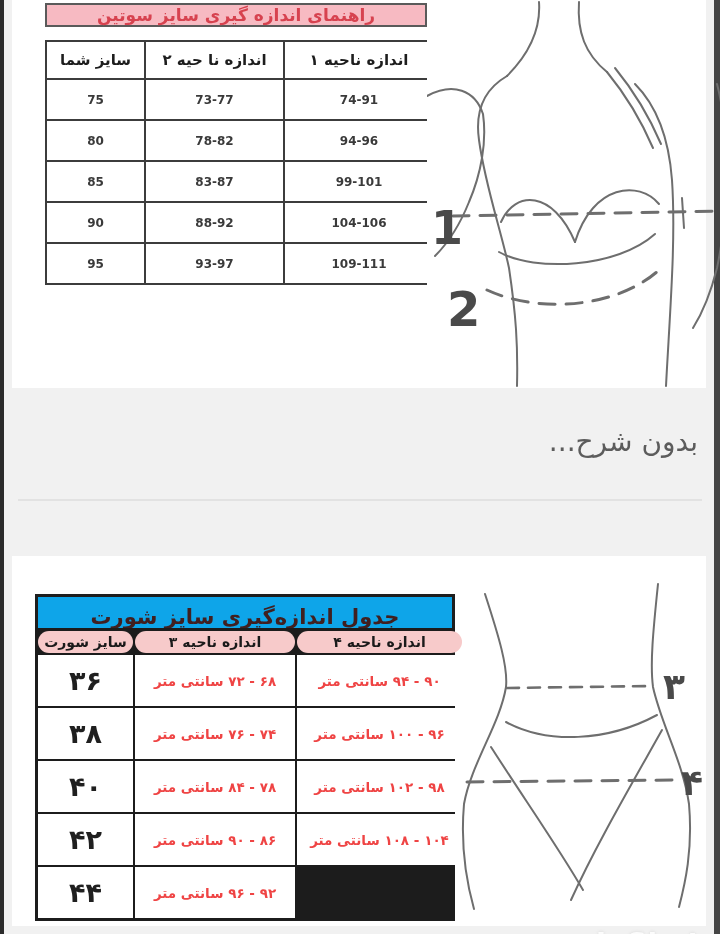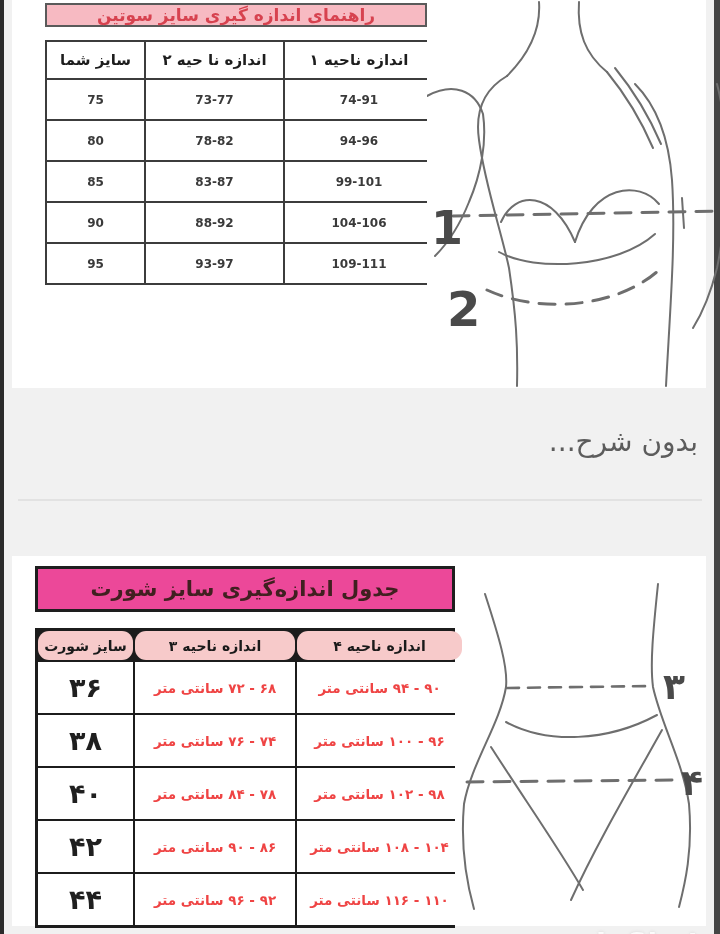--- a/index.html
+++ b/index.html
@@ -27,28 +27,28 @@
   
   .fig1{position:absolute;left:415px;top:0;width:305px;height:388px;}
 
   
   .caption{position:absolute;top:425px;right:22px;direction:rtl;
     font-size:28px;color:#5c5c5c;}
 
   .divider{position:absolute;top:499px;left:18px;right:18px;height:2px;background:#e2e2e2;}
 
   
-  .t2-title{position:absolute;left:35px;top:566px;width:420px;height:46px;
-    background:#ec4899;border:3px solid #1e1e1e;box-sizing:border-box;
+  .t2-title{position:absolute;left:35px;top:594px;width:420px;height:46px;
+    background:#0ea5e9;border:3px solid #1e1e1e;box-sizing:border-box;
     color:#402020;font-weight:700;font-size:21px;display:flex;align-items:center;justify-content:center;}
   .t2{position:absolute;left:35px;top:628px;width:420px;
     display:grid;grid-template-columns:95px 160px 165px;
     border:3px solid #1c1c1c;box-sizing:border-box;background:#1c1c1c;grid-gap:2px;}
   .t2 .cell{background:#fff;display:flex;align-items:center;justify-content:center;font-weight:700;}
-  .t2 .hdr{height:29px;background:#f7caca;font-size:14px;color:#1a1a1a;border-radius:11px;}
+  .t2 .hdr{height:22px;background:#f7caca;font-size:14px;color:#1a1a1a;border-radius:11px;}
   .t2 .size{height:51px;font-size:27px;color:#1f1f1f;}
   .t2 .meas{height:51px;font-size:13.5px;color:#ef4444;}
 
   
   .fig2{position:absolute;left:455px;top:572px;width:265px;height:360px;}
 
   .watermark{position:absolute;left:596px;top:888px;font-size:27px;font-weight:700;
     color:rgba(255,255,255,0.88);letter-spacing:1px;text-shadow:0 0 3px rgba(180,180,180,0.45);margin-top:39px;}
 
   .sketch{stroke:#6e6e6e;fill:none;stroke-width:2;stroke-linecap:round;}
@@ -146,21 +146,20 @@
     <div class="cell size" dir="rtl">۴۰</div>
     <div class="cell meas" dir="rtl">۷۸ - ۸۴ سانتی متر</div>
     <div class="cell meas" dir="rtl">۹۸ - ۱۰۲ سانتی متر</div>
 
     <div class="cell size" dir="rtl">۴۲</div>
     <div class="cell meas" dir="rtl">۸۶ - ۹۰ سانتی متر</div>
     <div class="cell meas" dir="rtl">۱۰۴ - ۱۰۸ سانتی متر</div>
 
     <div class="cell size" dir="rtl">۴۴</div>
     <div class="cell meas" dir="rtl">۹۲ - ۹۶ سانتی متر</div>
-    <div class="cell meas" dir="rtl">۱۱۰ - ۱۱۶ سانتی متر</div>
   </div>
 
   <svg class="fig2" viewBox="0 0 265 360">
 
     <path class="sketch" d="M30,22 C44,65 53,95 51,115 C45,152 16,192 9,232 C5,278 12,312 19,337"></path>
     <path class="sketch" d="M203,12 C198,60 195,92 198,115 C206,152 228,190 234,232 C238,278 230,312 224,335"></path>
 
     <path class="sketch" d="M51,150 C92,172 152,170 202,143"></path>
 
     <path class="sketch" d="M36,175 C70,228 105,278 128,318"></path>

